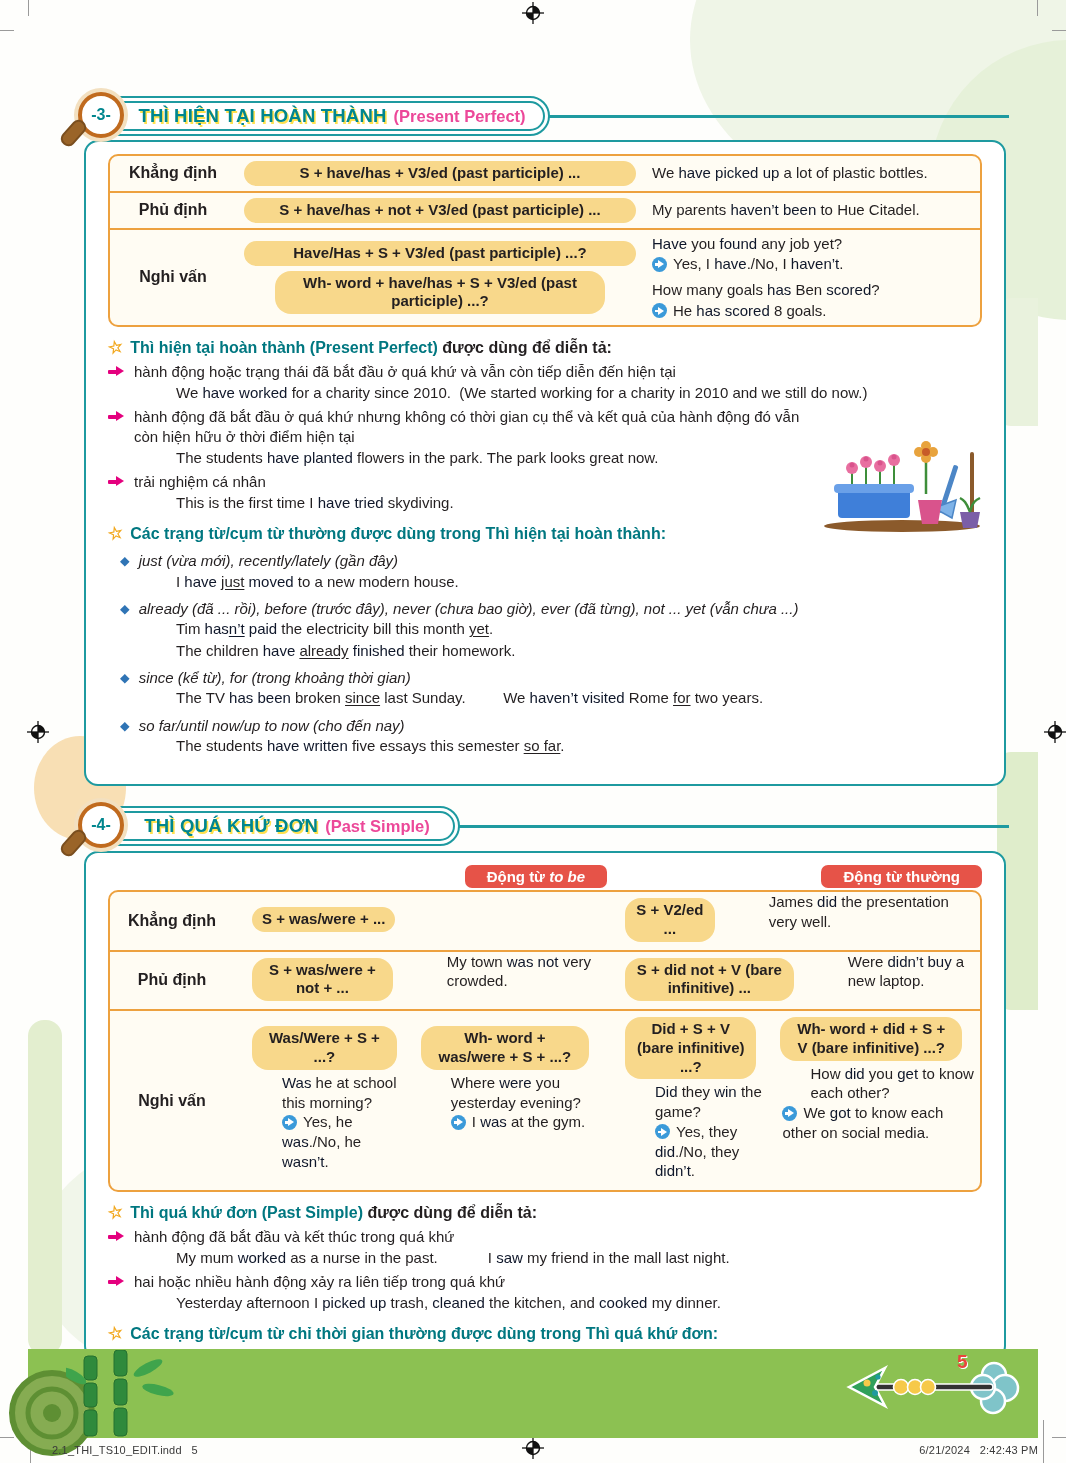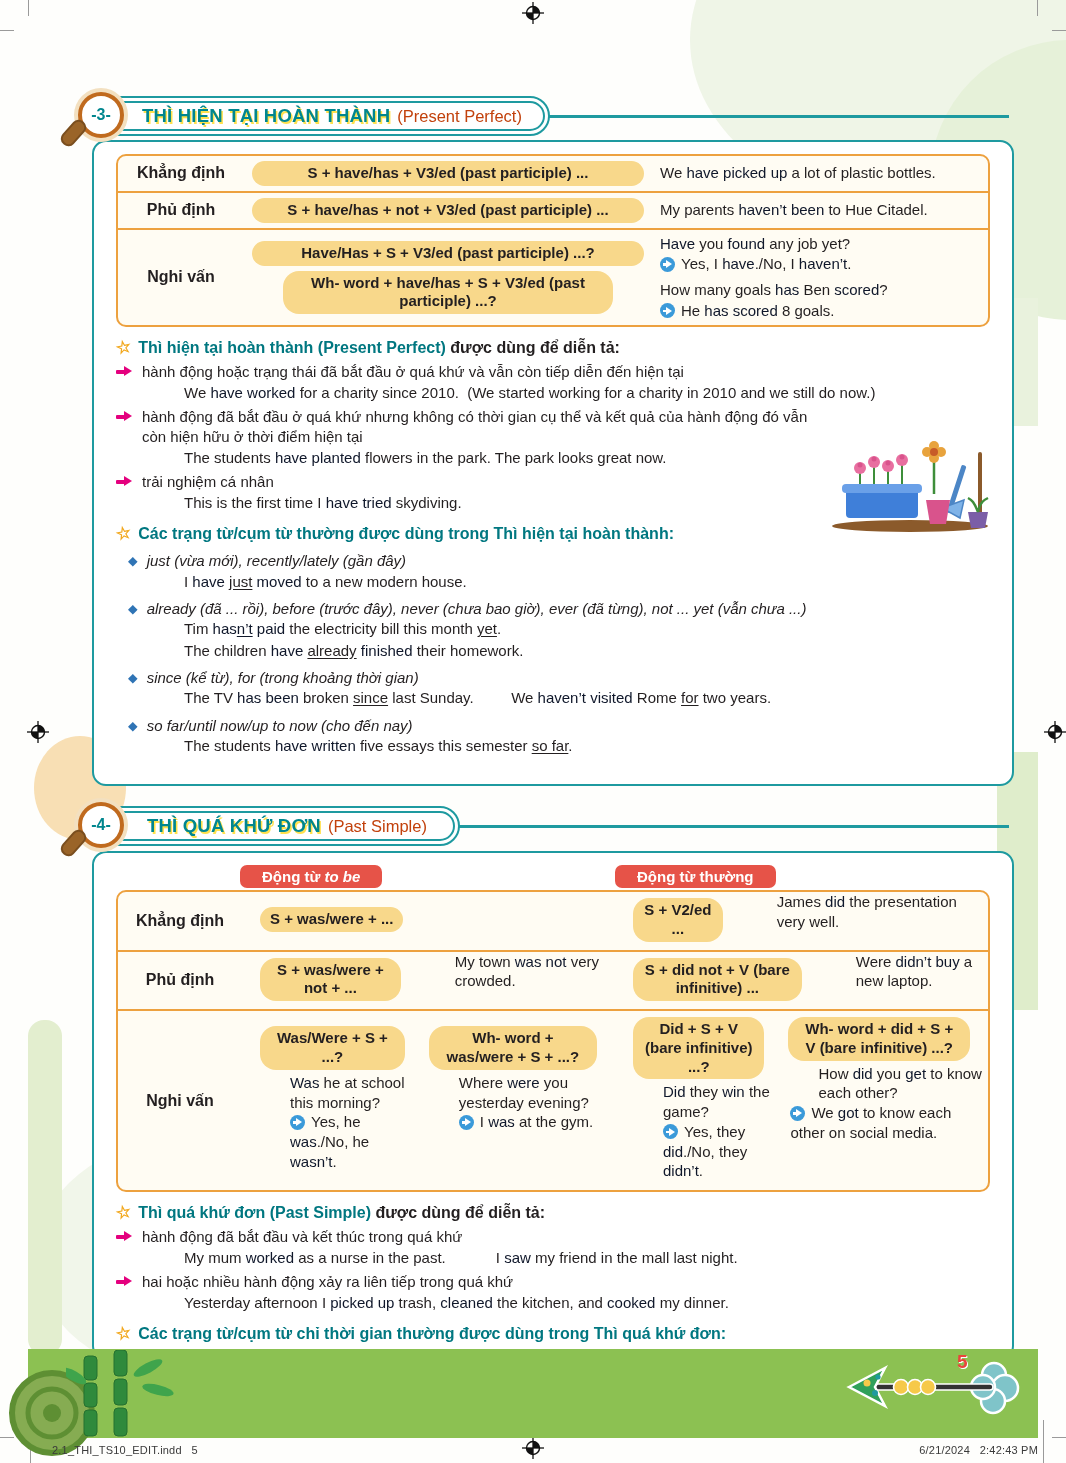--- a/index.html
+++ b/index.html
@@ -23,24 +23,24 @@
 
   
   .sec-header{position:absolute;left:84px;height:46px}
   .hdr-pill{position:absolute;top:0;height:40px;background:#fff;border:2px solid #1E9AA0;border-radius:22px;display:flex;align-items:center;justify-content:center;gap:7px;padding:0 18px 0 34px}
   .hdr-pill::after{content:"";position:absolute;inset:3px;border:2px solid #1E9AA0;border-radius:17px;pointer-events:none}
   .hdr-line{position:absolute;top:19px;height:2.5px;background:#1E9AA0}
   .badge{position:absolute;left:-6px;top:-4px;width:46px;height:46px;background:#fff;border:4px solid #C06A1E;border-radius:50%;box-shadow:0 0 0 4px #F3E0C0;display:flex;align-items:center;justify-content:center;z-index:3}
   .badge-num{color:#00868E;font-weight:bold;font-size:16px}
   .badge-handle{position:absolute;left:-16px;bottom:-14px;width:15px;height:30px;background:#9A6428;border:2px solid #7A4E1E;border-radius:7px;transform:rotate(42deg)}
   .hdr-title{color:#00868E;font-weight:800;font-size:18.5px;letter-spacing:.2px;text-shadow:1.5px 1.5px 0 #FFE14D;white-space:nowrap}
-  .hdr-sub{color:#c2410c;font-weight:normal;font-size:16.5px;white-space:nowrap}
-
-  
-  .panel{position:absolute;left:92px;width:922px;background:#fff;border:2.5px solid #1E9AA0;border-radius:14px;padding:12px 22px 6px;overflow:hidden}
+  .hdr-sub{color:#ec4899;font-weight:bold;font-size:16.5px;white-space:nowrap}
+
+  
+  .panel{position:absolute;left:84px;width:922px;background:#fff;border:2.5px solid #1E9AA0;border-radius:14px;padding:12px 22px 6px;overflow:hidden}
   #panel3{top:140px;height:646px}
   #panel4{top:851px;height:509px}
 
   
   .gtable{border:2px solid #EDA13F;border-radius:10px;background:#FFFCF3;overflow:hidden}
   .t3-row{display:grid;grid-template-columns:126px 408px 1fr;align-items:center}
   .t3-row + .t3-row{border-top:2px solid #EDA13F}
   .t4-row{display:grid;grid-template-columns:124px 1fr 1fr;align-items:center}
   .t4-row + .t4-row{border-top:2px solid #EDA13F}
   .cell-label{text-align:center;font-weight:bold;font-size:16px}
@@ -49,21 +49,21 @@
   .cell-ex{font-size:15px;padding:4px 6px 4px 8px;line-height:1.35}
   .ex-line{font-size:15px;line-height:1.38}
   .sp{margin-top:5px}
   .t4cell{padding:0 6px 5px;display:flex;}
   .t4cell .pill{margin:6px 12px 3px}
   .t4cell .ex-line{padding-left:42px;line-height:1.32}
   .qa-block{margin-bottom:4px}
 
   
   .colhead-row{display:flex;margin-left:124px;margin-bottom:2px}
-  .colhead{flex:1;display:flex;justify-content:flex-start}
+  .colhead{flex:1;display:flex;justify-content:flex-end}
   .red-pill{background:#E65348;color:#fff;font-weight:bold;font-size:15px;padding:3px 22px;border-radius:7px}
 
   
   .usage-head{display:flex;align-items:baseline;gap:7px;margin:10px 0 3px;font-weight:bold;font-size:16px;color:#007780}
   .star{color:#F2A71B;font-size:17px;transform:rotate(-12deg)}
   .bullet{display:flex;gap:9px;margin:4px 0 0;font-size:15px;line-height:1.32}
   .arrow-bullet{flex:0 0 auto;margin-top:4px;width:17px;height:11px;position:relative}
   .arrow-bullet::before{content:"";position:absolute;left:0;top:3.5px;width:9px;height:4px;background:#E4007E;border-radius:1px}
   .arrow-bullet::after{content:"";position:absolute;left:8px;top:0;border-left:8px solid #E4007E;border-top:5.5px solid transparent;border-bottom:5.5px solid transparent}
   .ex{margin:1px 0 1px 68px;font-size:15px;line-height:1.35}

